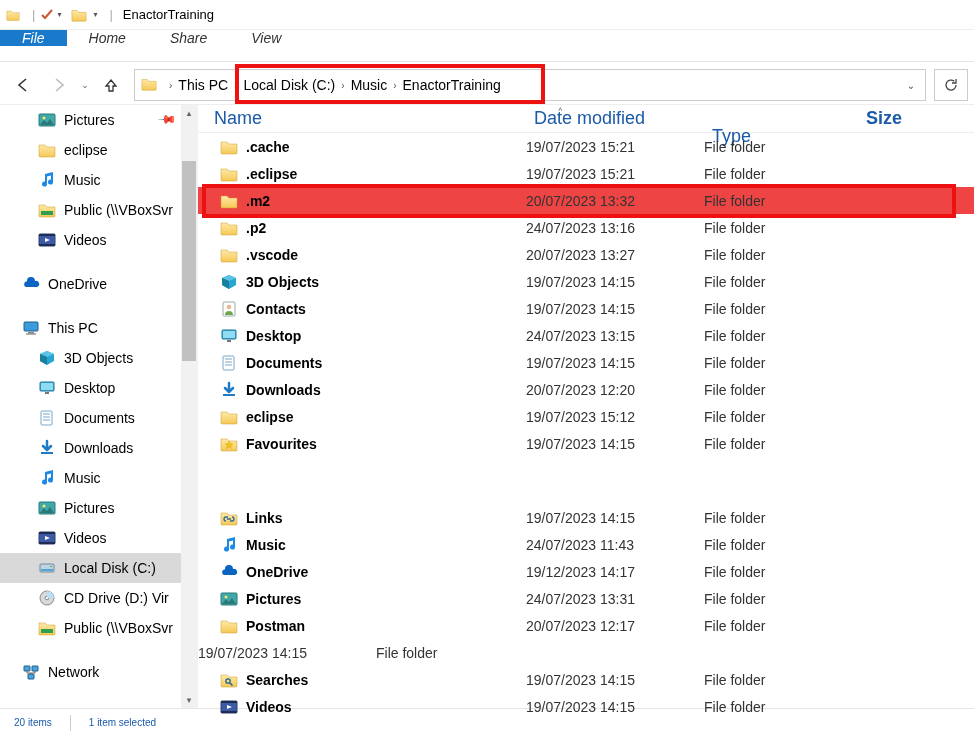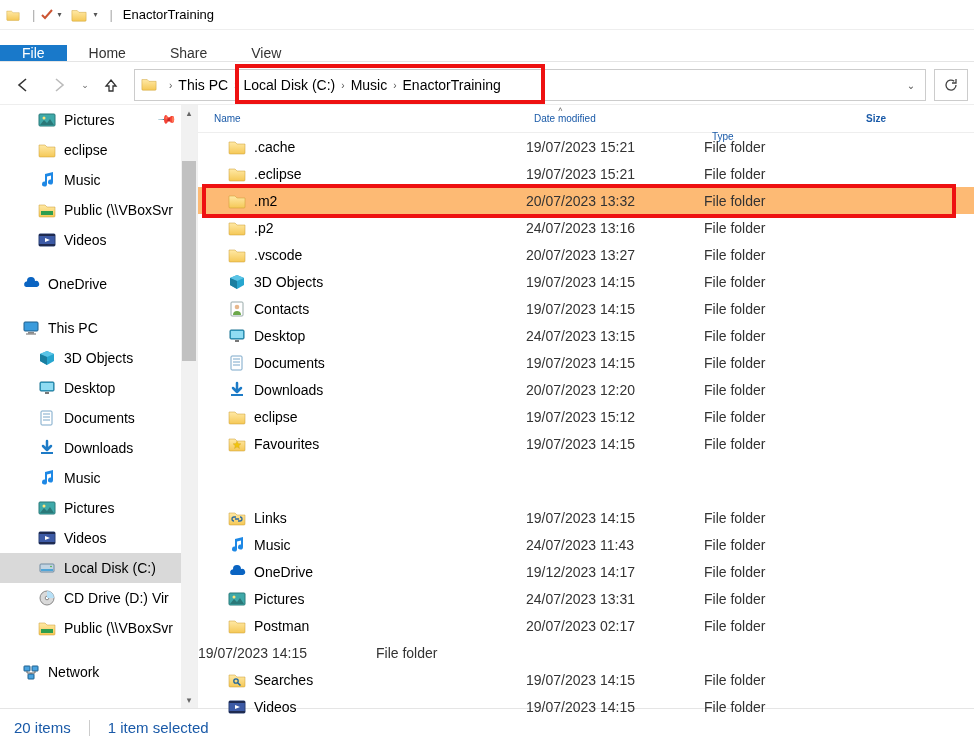--- a/index.html
+++ b/index.html
@@ -8,21 +8,21 @@
 
 .title-bar { height: 30px; display: flex; align-items: center; padding: 0 4px; background: #fff; border-bottom: 1px solid #eee; }
 .folder-icon-sm { width: 18px; height: 14px; margin-right: 6px; }
 .title-sep { color: #aaa; margin: 0 4px; }
 .qat-check { width: 16px; height: 16px; display: inline-flex; align-items: center; justify-content: center; color: #c0392b; margin-right: 2px; }
 .qat-dropdown { width: 10px; font-size: 8px; color: #555; margin-right: 2px; }
 .title-folder-icon { width: 20px; height: 16px; margin-right: 4px; }
 .title-text { font-size: 13px; margin-left: 6px; }
 
 
-.ribbon { height: 32px; display: flex; align-items: flex-end; background: #fff; border-bottom: 1px solid #e5e5e5; }
+.ribbon { height: 32px; display: flex; align-items: flex-start; background: #fff; border-bottom: 1px solid #e5e5e5; font-style: italic; }
 .file-tab { background: #1979ca; color: #fff; padding: 0 22px; font-size: 14px; display: flex; align-items: center; cursor: pointer; }
 .ribbon-tab { padding: 0 22px; font-size: 14px; display: flex; align-items: center; color: #333; cursor: pointer; }
 
 
 .nav-row { height: 38px; display: flex; align-items: center; padding: 6px 6px; gap: 2px; margin-top: 4px; }
 .nav-btn { width: 34px; height: 30px; display: flex; align-items: center; justify-content: center; color: #333; cursor: pointer; }
 .nav-btn.disabled { color: #999; }
 .recent-dd { width: 14px; font-size: 9px; color: #666; }
 .address-bar { flex: 1; height: 32px; border: 1px solid #ccc; display: flex; align-items: center; padding: 0 4px; margin: 0 4px; position: relative; }
 .addr-folder { width: 22px; height: 18px; margin-right: 2px; }
@@ -43,38 +43,38 @@
 .nav-item { height: 30px; display: flex; align-items: center; padding-left: 38px; gap: 8px; cursor: pointer; font-size: 14px; }
 .nav-item.lvl0 { padding-left: 22px; }
 .nav-item.lvl1 { padding-left: 38px; }
 .nav-item.selected { background: #d9d9d9; }
 .nav-icon { width: 18px; height: 18px; flex-shrink: 0; display: inline-flex; }
 .pin-icon { margin-left: auto; margin-right: 22px; font-size: 12px; color: #555; transform: rotate(45deg); }
 .nav-spacer { height: 14px; }
 
 
 .listpane { flex: 1; display: flex; flex-direction: column; position: relative; }
-.columns { height: 28px; display: flex; align-items: center; border-bottom: 1px solid #eee; font-size: 10px; color: #1a5aa8; }
+.columns { height: 28px; display: flex; align-items: center; border-bottom: 1px solid #eee; font-size: 18px; color: #1a5aa8; }
 .col { padding: 0 8px; display: flex; align-items: center; height: 100%; border-right: 1px solid transparent; }
 .col.name { width: 328px; padding-left: 16px; }
 .col.date { width: 178px; }
 .col.type { width: 154px; margin-top: 36px; }
 .col.size { width: 80px; font-weight: bold; }
 .sort-ind { display: block; margin: 0 auto; font-size: 8px; color: #666; text-align: center; position: absolute; left: 360px; top: 0; }
 
 .row { height: 27px; display: flex; align-items: center; font-size: 14px; cursor: pointer; }
-.row.selected { background: #fdba74; }
-.cell-name { width: 328px; padding-left: 30px; display: flex; align-items: center; gap: 8px; }
+.row.selected { background: #ef4444; }
+.cell-name { width: 328px; padding-left: 22px; display: flex; align-items: center; gap: 8px; font-weight: bold; }
 .cell-date { width: 178px; color: #333; }
 .cell-type { width: 154px; color: #333; }
 .cell-size { width: 80px; }
 .file-icon { width: 18px; height: 18px; flex-shrink: 0; display: inline-flex; }
 
 
-.status { height: 28px; border-top: 1px solid #e5e5e5; display: flex; align-items: flex-end; padding: 0 14px; font-size: 15px; color: #1a5aa8; gap: 18px; }
+.status { height: 28px; border-top: 1px solid #e5e5e5; display: flex; align-items: center; padding: 0 14px; font-size: 10px; color: #1a5aa8; gap: 18px; }
 .status-sep { width: 1px; height: 16px; background: #ccc; }
 </style>
 </head>
 <body>
 
 <svg width="0" height="0" style="position:absolute">
 <defs>
 <linearGradient id="folderGrad" x1="0" y1="0" x2="0" y2="1">
   <stop offset="0" stop-color="#ffe9a6"></stop>
         <stop offset="1" stop-color="#f5c856"></stop>
@@ -678,21 +678,21 @@
         <div style="position: relative;">
           <div class="row">
             <div class="cell-name">
               <span class="file-icon">
                 <svg viewBox="0 0 18 18" width="18" height="18">
                   <use href="#ic-folder"></use>
                 </svg>
               </span>
               <span>Postman</span>
             </div>
-            <div class="cell-date">20/07/2023 02:17</div>
+            <div class="cell-date">20/07/2023 12:17</div>
             <div class="cell-type">File folder</div>
             <div class="cell-size"></div>
           </div>
         </div>
         <div style="position: relative;">
           <div class="row">
             <div class="cell-date">19/07/2023 14:15</div>
             <div class="cell-type">File folder</div>
             <div class="cell-size"></div>
           </div>

